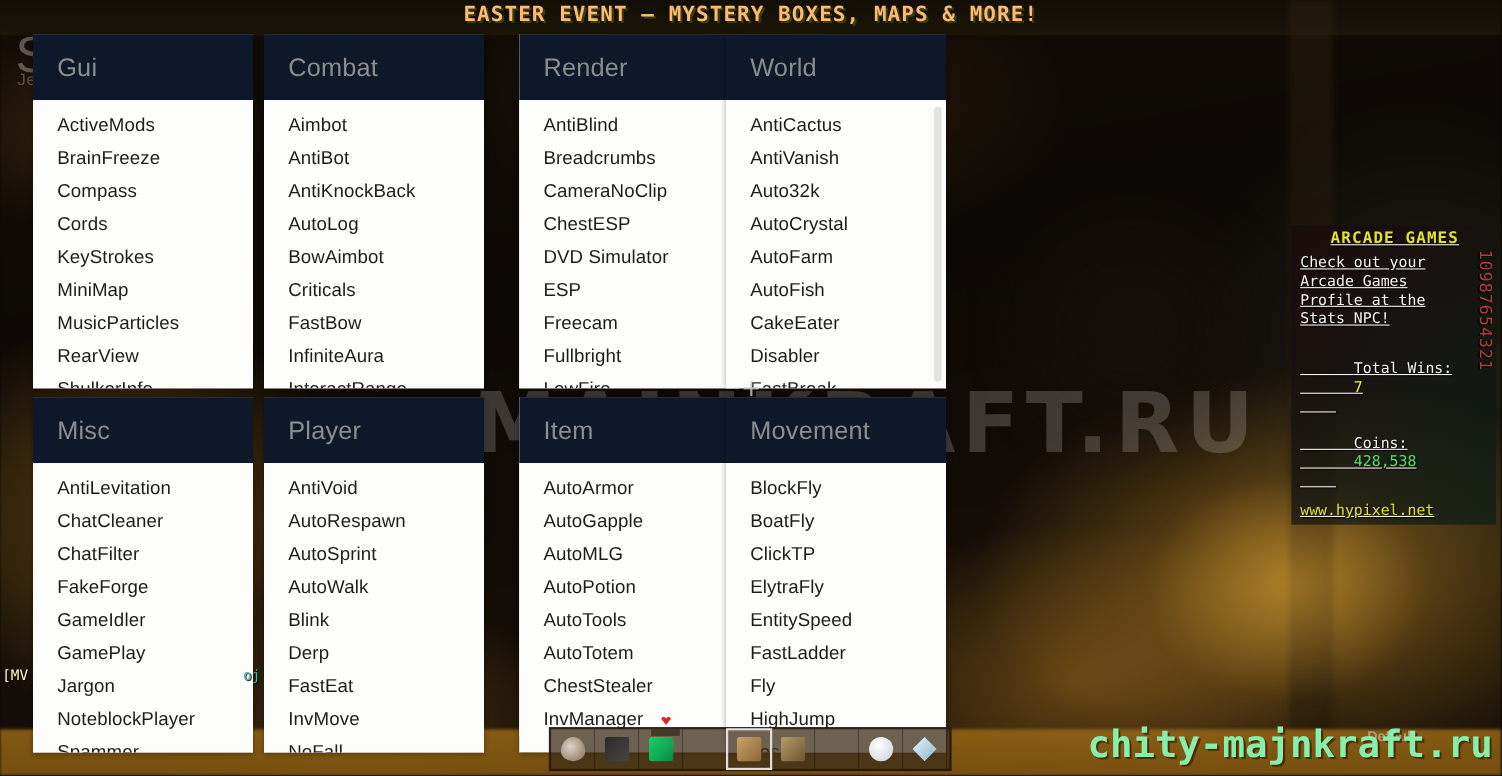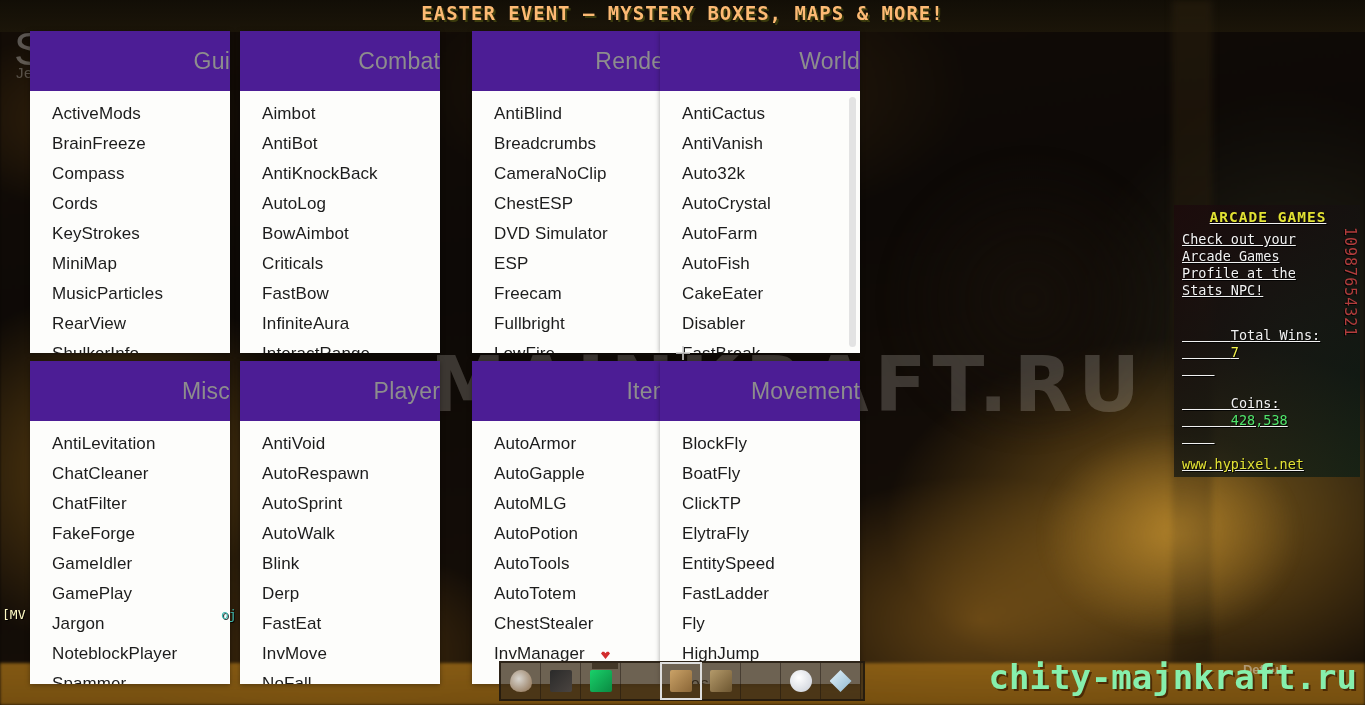--- a/index.html
+++ b/index.html
@@ -137,24 +137,23 @@
   
   .panel {
     position:absolute;
     width:200px;
     background:#fdfdfb;
     box-shadow:0 1px 5px rgba(0,0,0,0.35);
     overflow:hidden;
   }
   .panel-header {
     height:60px;
-    background:#4c1d95;
+    background:#0f172a;
     display:flex; align-items:center;
     padding-left:22px;
-    justify-content:flex-end;
   }
   .panel-title {
     font-size:23px;
     color:#8d8d8d;
     font-weight:400;
     letter-spacing:0.2px;
   }
   .panel-list {
     padding:8px 0 0 0;
     background:#fdfdfb;

